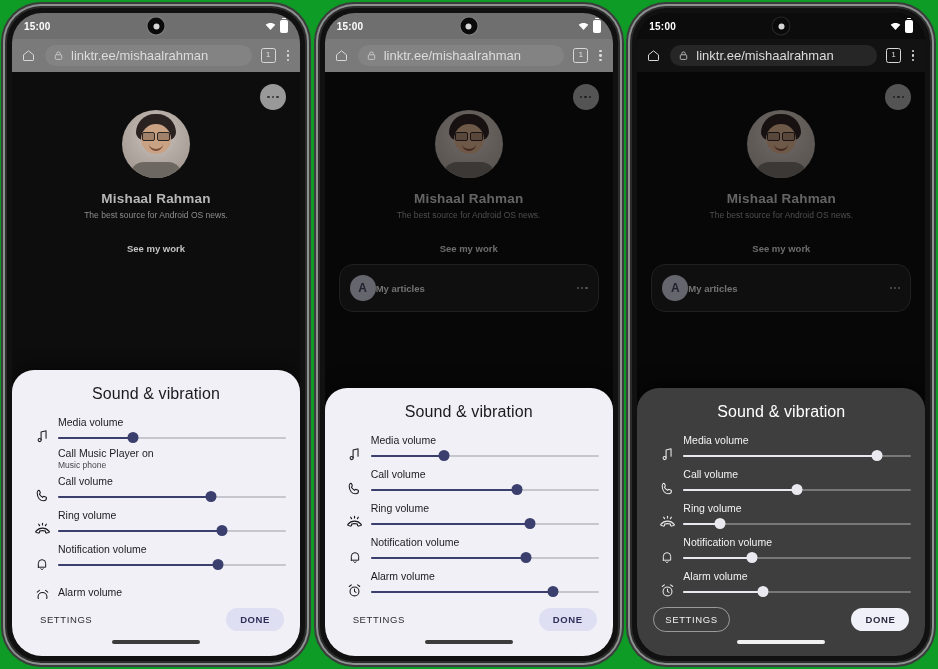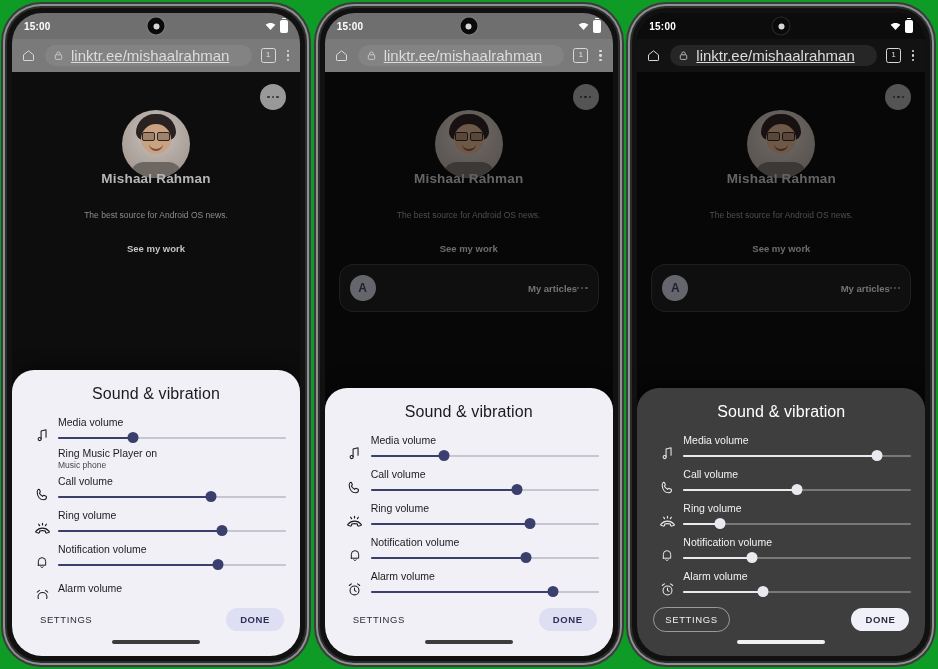--- a/index.html
+++ b/index.html
@@ -63,21 +63,21 @@
     padding:0 9px;gap:9px;
   }
   .urlbar.dark{background:#121212;}
   .urlpill{
     flex:1;height:21px;border-radius:11px;
     background:rgba(255,255,255,.07);
     display:flex;align-items:center;gap:7px;padding:0 8px;
     overflow:hidden;
   }
   .urlbar.dark .urlpill{background:#262626;}
-  .urltext{font-size:15px;color:#dcdcdc;white-space:nowrap;text-decoration:underline;}
+  .urltext{font-size:13px;color:#dcdcdc;white-space:nowrap;}
   .ic{flex:none;display:block;}
   .tabcount{
     width:13px;height:13px;border:1.3px solid #d8d8d8;border-radius:2.5px;
     font-size:7.5px;line-height:11px;text-align:center;color:#e2e2e2;
   }
   .kebab{display:flex;flex-direction:column;gap:2px;align-items:center;padding:0 2px;}
   .kebab span{width:2.3px;height:2.3px;border-radius:50%;background:#dcdcdc;display:block;}
 
   
   .page{position:absolute;left:0;right:0;top:59px;bottom:0;background:#0d0d0d;}
@@ -97,61 +97,61 @@
     background:radial-gradient(circle at 50% 36%, #cfc7c2 0%, #b4aaa4 45%, #9a8f88 100%);
   }
   .avatar .hair{position:absolute;left:14px;top:4px;width:40px;height:26px;border-radius:20px 20px 8px 8px;background:#2a2220;}
   .avatar .face{position:absolute;left:19px;top:14px;width:30px;height:30px;border-radius:50%;background:#c9a183;}
   .avatar .glass{position:absolute;left:19px;top:22px;width:30px;height:7px;}
   .avatar .glass i{position:absolute;top:0;width:11px;height:7px;border:1.2px solid #2c2623;border-radius:2px;background:rgba(40,34,30,.25);}
   .avatar .glass i.l{left:1px;} .avatar .glass i.r{right:1px;}
   .avatar .smile{position:absolute;left:27px;top:33px;width:14px;height:6px;border-bottom:2px solid #7a4b36;border-radius:0 0 9px 9px;}
   .avatar .body{position:absolute;left:8px;bottom:-6px;width:52px;height:22px;border-radius:14px 14px 0 0;background:#6d6762;}
   .pname{
-    position:absolute;left:0;right:0;top:99px;text-align:center;
+    position:absolute;left:0;right:0;top:119px;text-align:center;
     color:#b7b7b7;font-size:13.5px;font-weight:bold;letter-spacing:.2px;
   }
   .pbio{
     position:absolute;left:0;right:0;top:138px;text-align:center;
     color:#8d8d8d;font-size:8.5px;
   }
   .plink{
     position:absolute;left:0;right:0;top:171px;text-align:center;
     color:#c4c4c4;font-size:9.5px;font-weight:bold;
   }
   .card{
     position:absolute;left:14px;right:14px;top:192px;height:46px;
     border-radius:14px;background:#1c1c1c;border:1px solid #3a3a3a;
     display:flex;align-items:center;padding:0 10px;
   }
   .card .badge{
     width:26px;height:26px;border-radius:50%;
     background:#b9b9c6;display:flex;align-items:center;justify-content:center;
     color:#3b3b55;font-size:12px;font-weight:bold;
   }
-  .card .ctext{flex:1;text-align:right;color:#cfcfcf;font-size:9.5px;font-weight:bold;}
+  .card .ctext{flex:1;text-align:left;color:#cfcfcf;font-size:9.5px;font-weight:bold;}
   .card .cdots{display:flex;gap:2px;}
   .card .cdots span{width:2.2px;height:2.2px;border-radius:50%;background:#9a9a9a;}
 
   
   .dialog{
     position:absolute;left:0;right:0;bottom:0;
     background:#f1f0f6;
     border-radius:22px 22px 0 0;
     padding:0 0 6px 0;
     box-shadow:0 -4px 18px rgba(0,0,0,.45);
   }
   .dialog.dark{background:#3e3e3e;box-shadow:0 -4px 18px rgba(0,0,0,.6);}
   .dlg-title{
     text-align:center;font-size:16px;color:#1b1b1f;
     padding:15px 0 6px;font-weight:normal;letter-spacing:.1px;
   }
   .dialog.dark .dlg-title{color:#fff;}
   .rows{padding:2px 0 0;}
-  .vrow{display:flex;align-items:center;padding:0 14px;}
+  .vrow{display:flex;align-items:flex-end;padding:0 14px;}
   .vrow .vicon{width:32px;flex:none;display:flex;justify-content:center;padding-top:14px;}
   .vbody{flex:1;padding-top:2px;}
   .vlabel{font-size:10.5px;color:#1b1b1f;padding:3px 0 1px;}
   .dialog.dark .vlabel{color:#f2f2f2;}
   .sub{padding:2px 0 0 0;}
   .sub .s1{font-size:10.5px;color:#1b1b1f;}
   .sub .s2{font-size:8.5px;color:#46464a;margin-top:1px;}
 
   .slider{position:relative;height:14px;margin-top:2px;}
   .track{position:absolute;left:0;right:0;top:6px;height:1.6px;background:#c6c6ce;border-radius:2px;}
@@ -256,21 +256,21 @@
                   <div class="slider">
                     <div class="track"></div>
                     <div class="fill" style="width:33%"></div>
                     <div class="thumb" style="left:33%"></div>
                   </div>
                 </div>
               </div>
               <div class="vrow">
                 <div class="vicon"></div>
                 <div class="vbody sub">
-                  <div class="s1">Ring Music Player on</div>
+                  <div class="s1">Call Music Player on</div>
                   <div class="s2">Music phone</div>
                 </div>
               </div>
               <div class="vrow">
                 <div class="vicon">
                   <svg width="17" height="17" viewBox="0 0 24 24">
                     <path class="icon-stroke" d="M6.5 4.5c.8 0 1.2.4 1.5 1.2l.8 2c.2.6.1 1-.3 1.4l-1 .9c1 2 2.6 3.6 4.6 4.6l.9-1c.4-.4.8-.5 1.4-.3l2 .8c.8.3 1.2.7 1.2 1.5 0 2.2-1.8 3.9-4 3.9C8.6 19.5 4.5 15.4 4.5 8.5c0-2.2 1.8-4 2-4z"></path>
                   </svg>
                 </div>
                 <div class="vbody">

